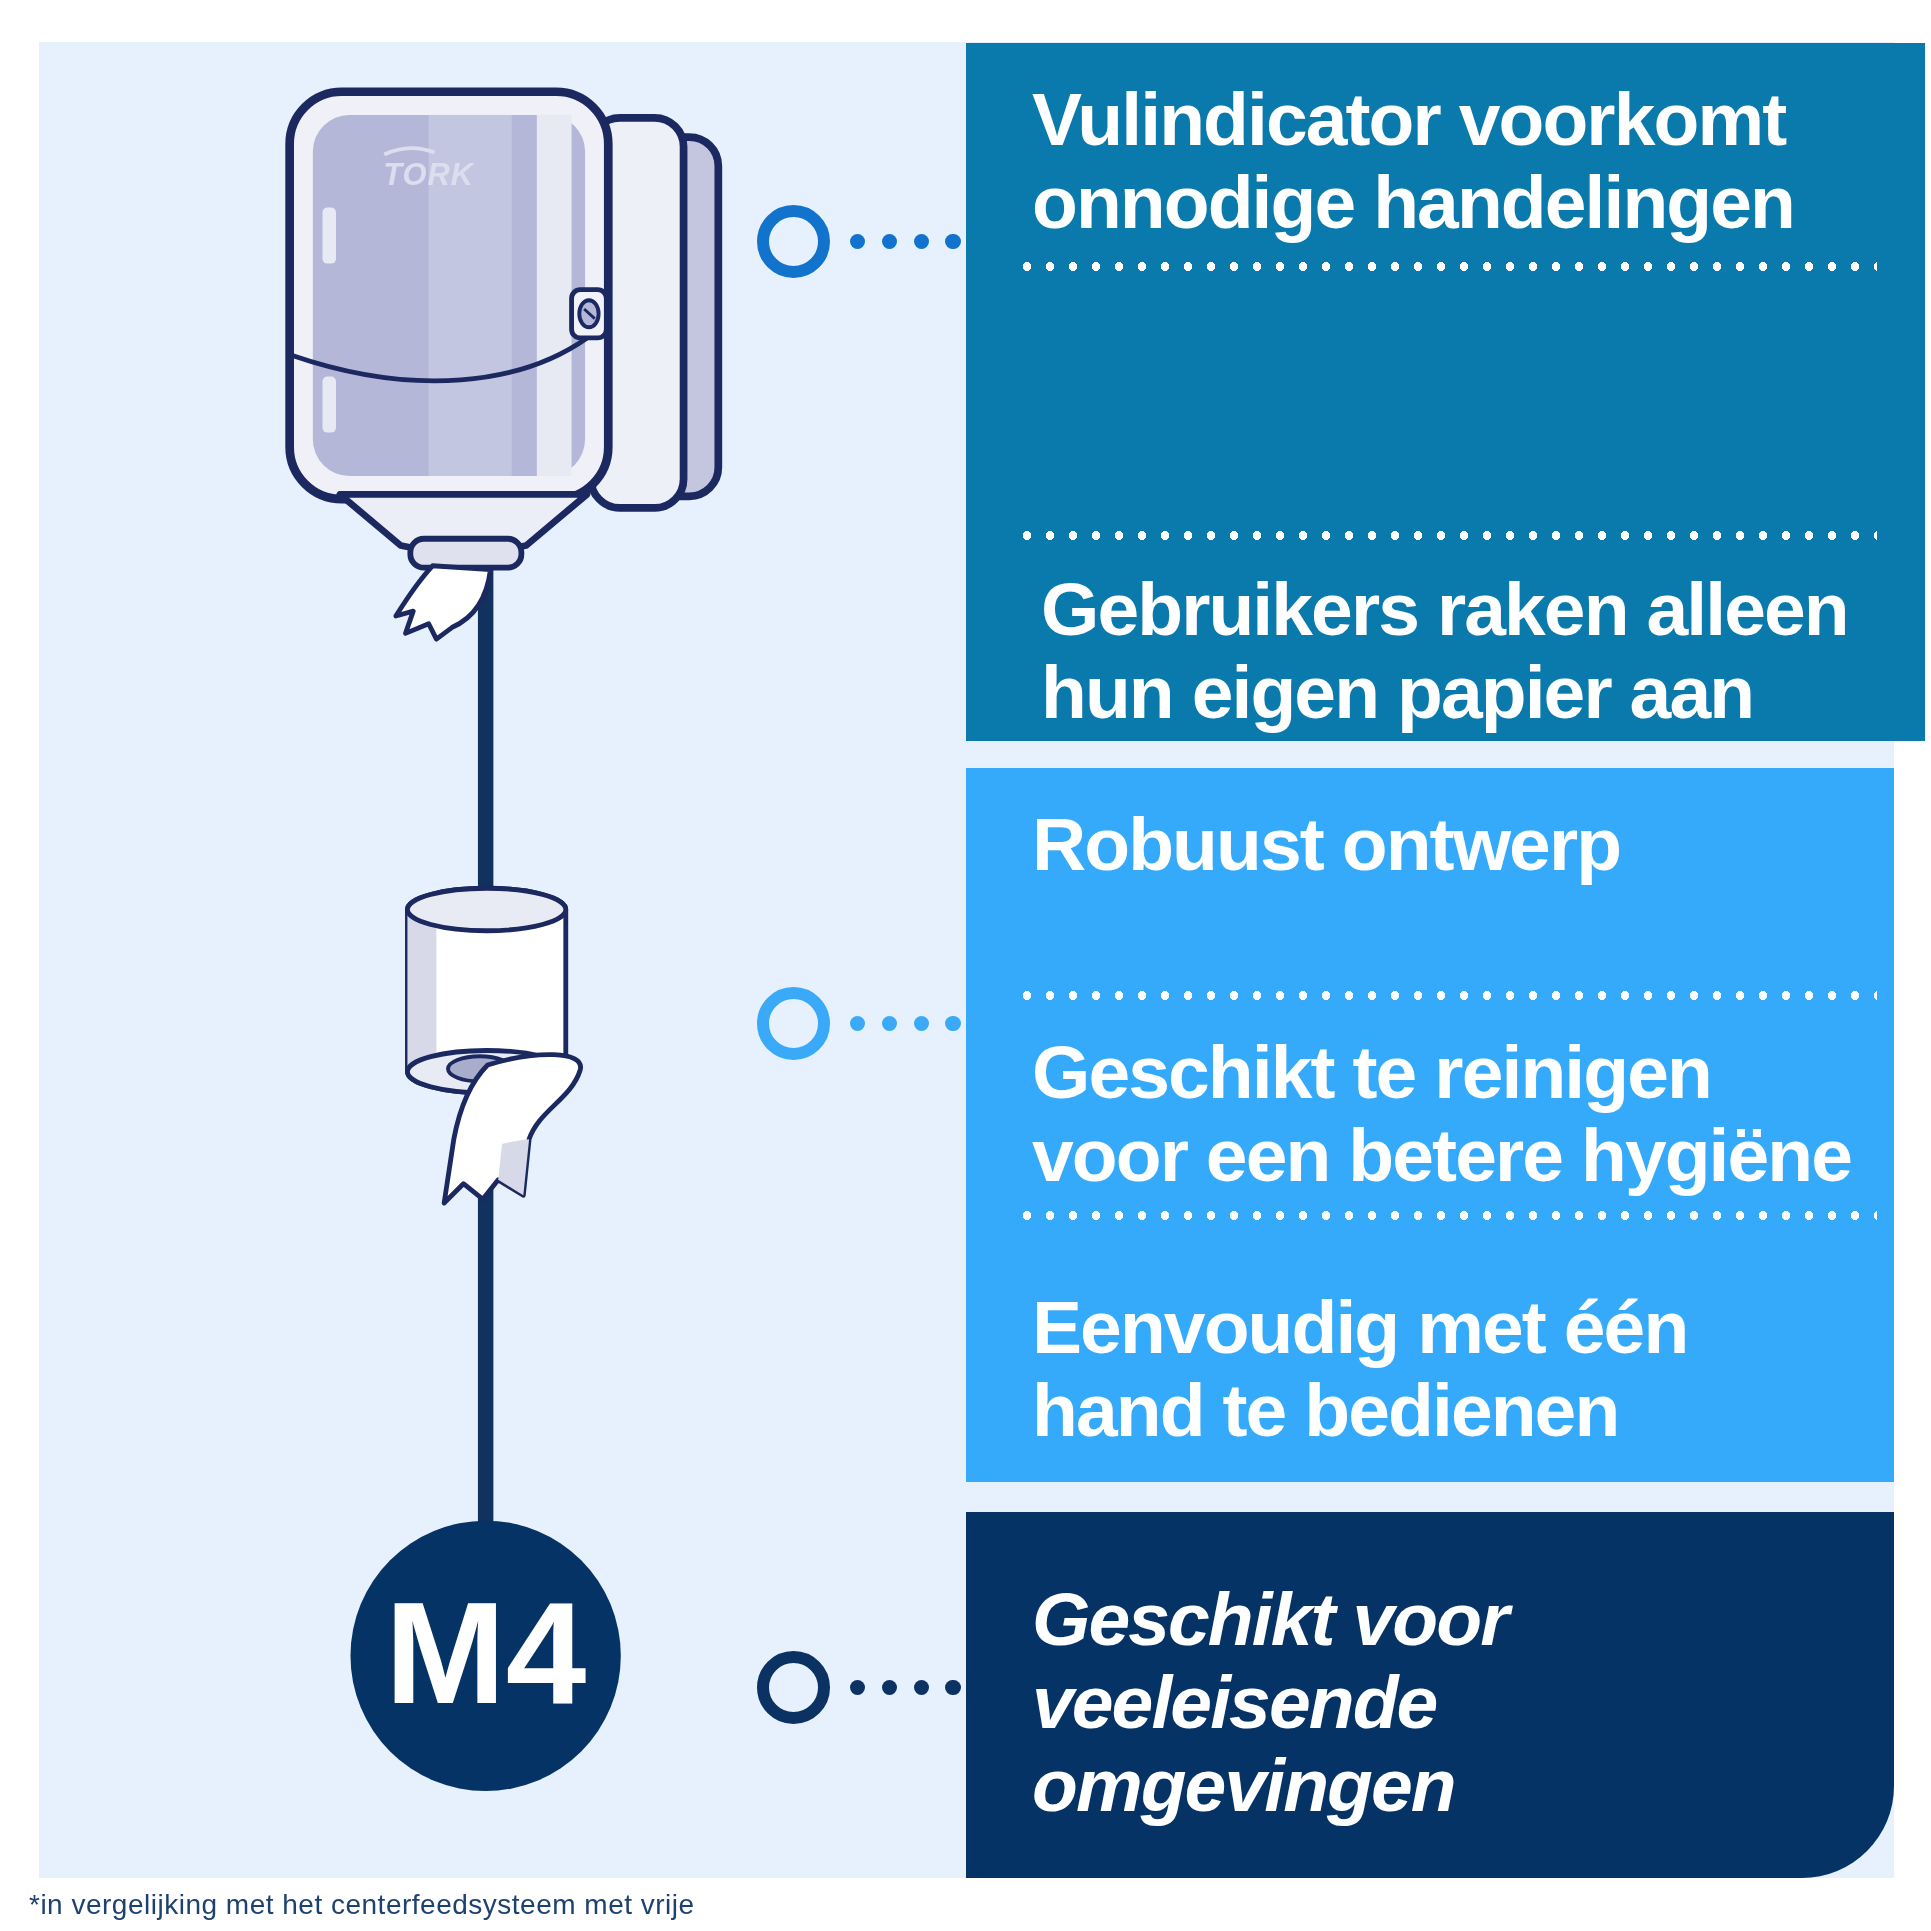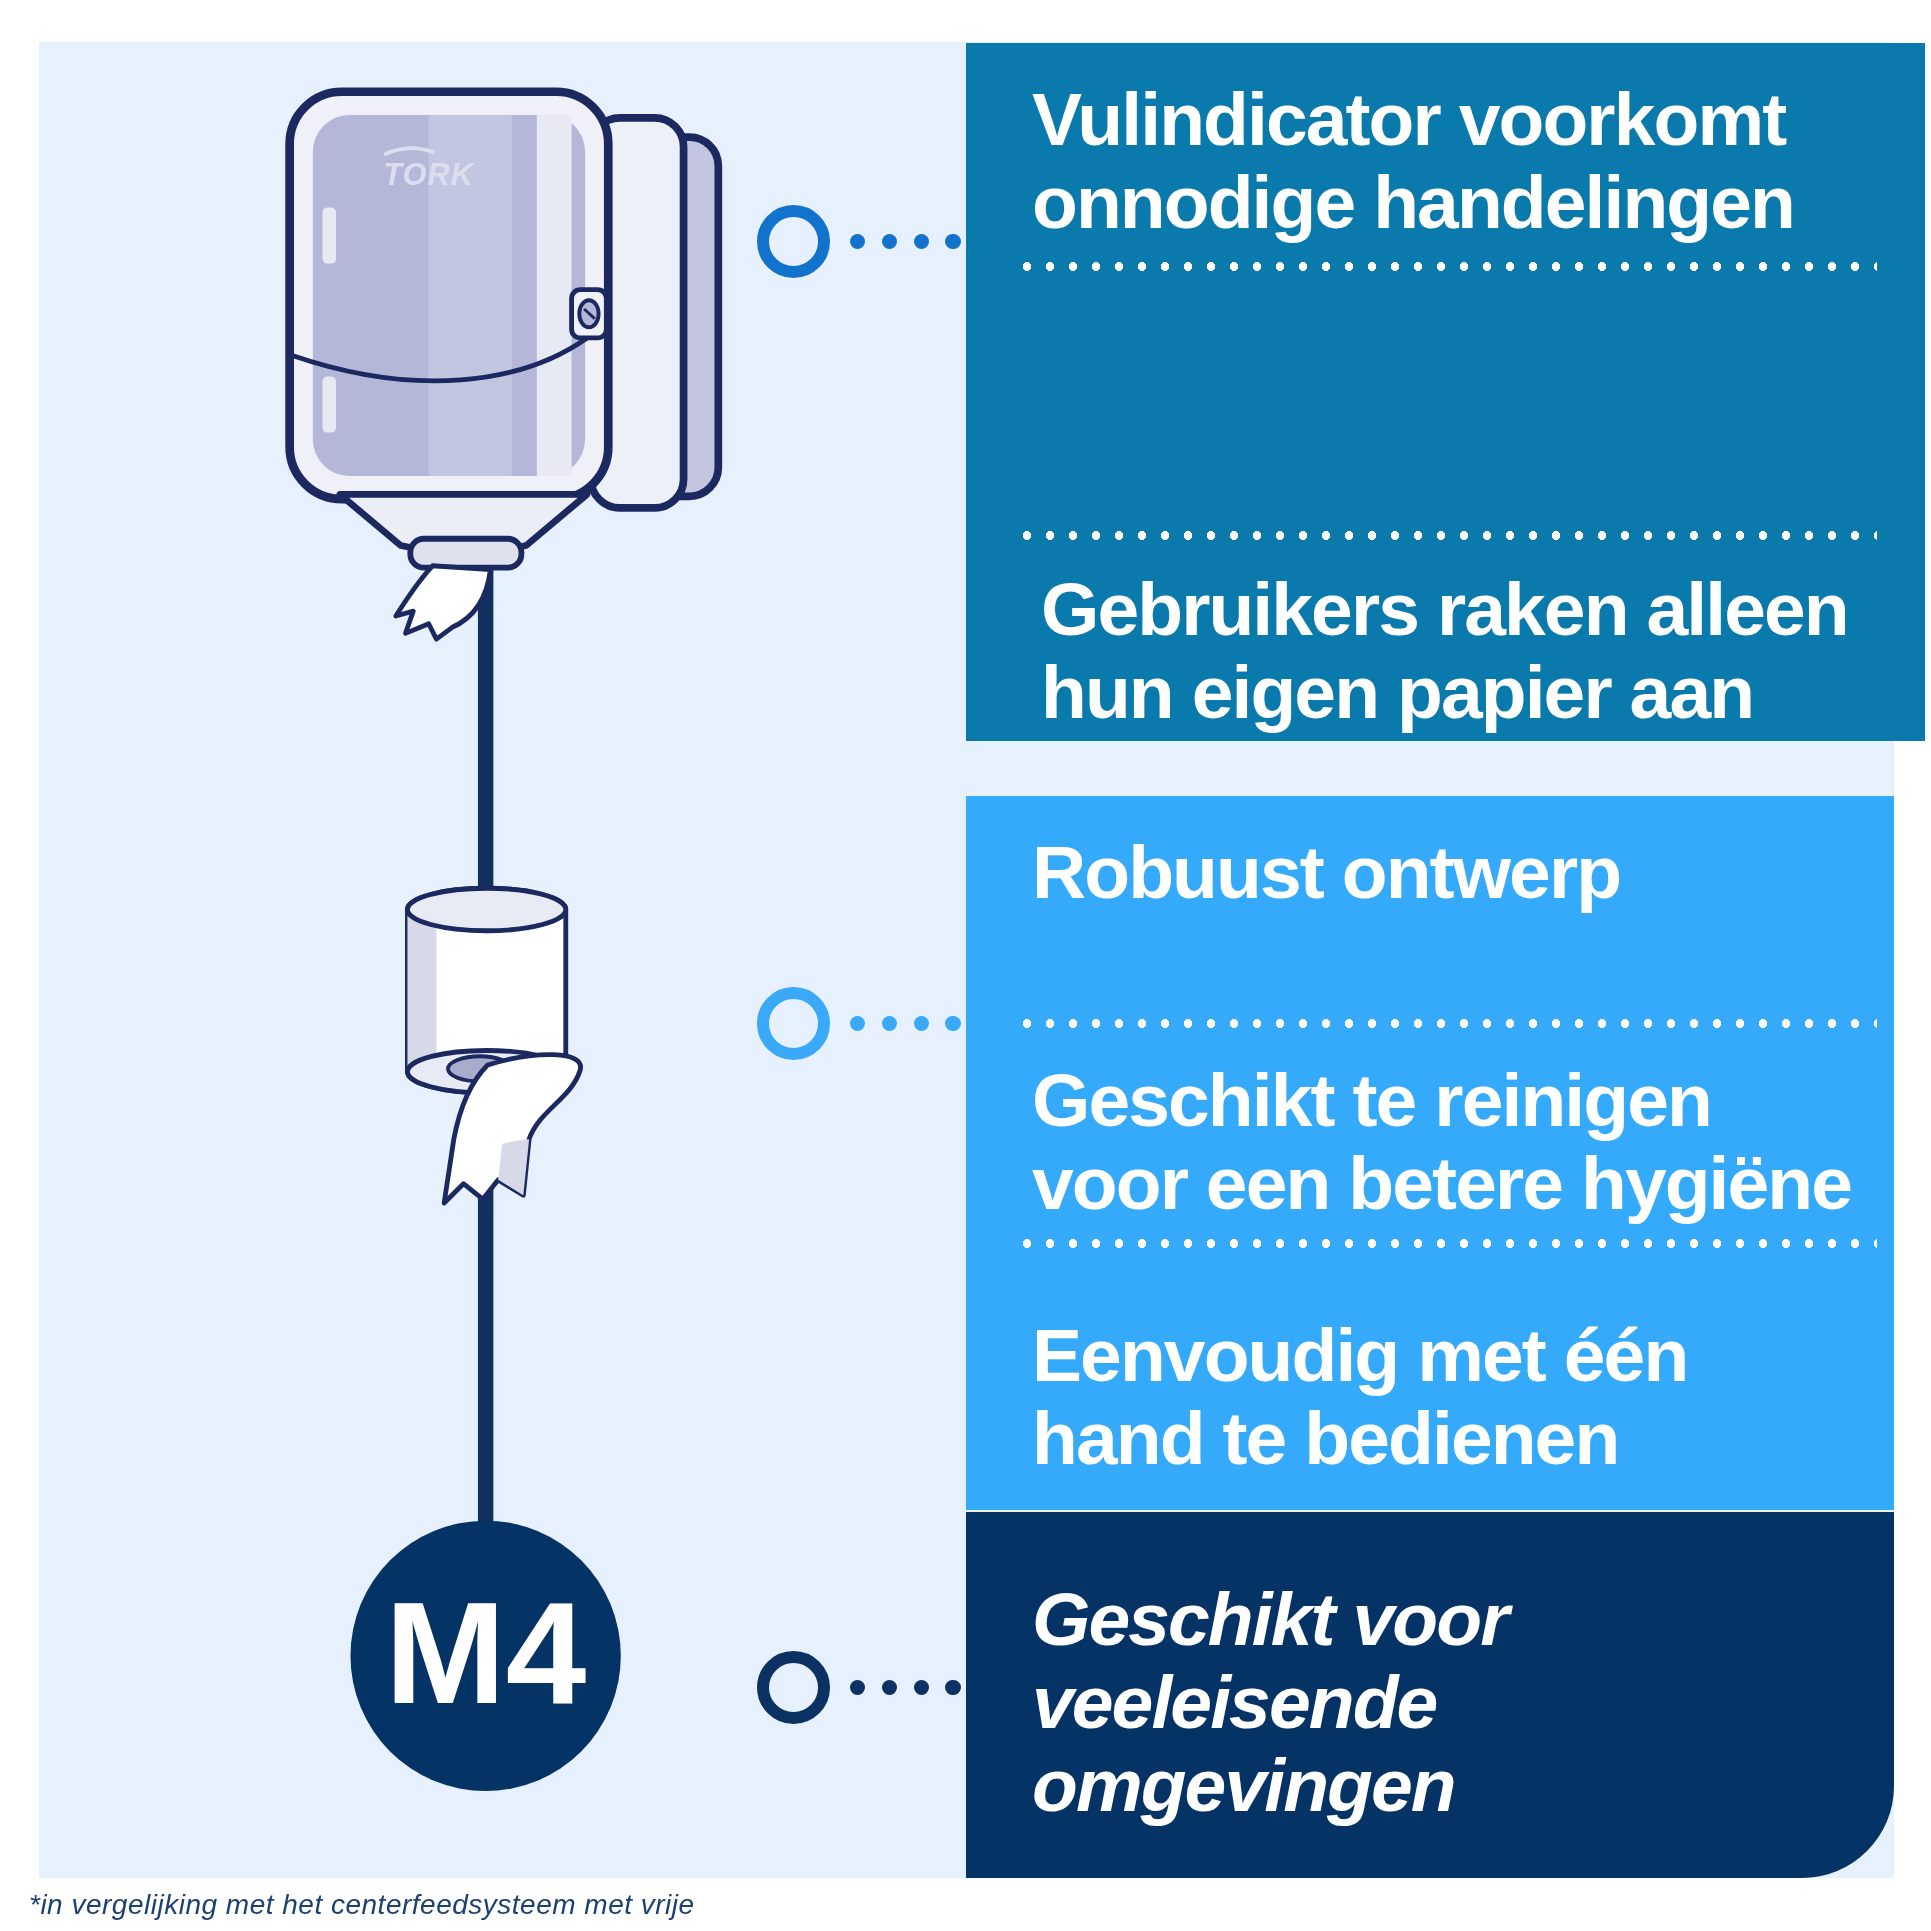--- a/index.html
+++ b/index.html
@@ -3,21 +3,21 @@
 <meta charset="utf-8">
 <style>
   html,body{margin:0;padding:0;background:#fff;}
   .stage{position:relative;width:1931px;height:1931px;background:var(--page_bg,#fff);overflow:hidden;
          font-family:"Liberation Sans","DejaVu Sans",sans-serif;}
   .content-bg{position:absolute;left:39px;top:42px;width:1855px;height:1836px;background:var(--content_bg,#e7f1fd);}
   .illu{position:absolute;left:0;top:0;pointer-events:none;}
 
   .panel{position:absolute;left:966px;width:928px;}
   .panel-1{top:43px;height:698px;background:var(--panel_teal,#0a79ac);padding-left:31px;}
-  .panel-2{top:768px;height:714px;background:var(--panel_sky,#35aafa);margin-top:28px;}
+  .panel-2{top:768px;height:714px;background:var(--panel_sky,#35aafa);}
   .panel-3{top:1512px;height:366px;background:var(--panel_navy,#063366);border-bottom-right-radius:92px;}
 
   .benefit{position:absolute;color:#fff;font-weight:bold;font-size:75px;line-height:83px;
            letter-spacing:-1.9px;white-space:pre-line;left:66px;width:850px;}
   .dotsep{position:absolute;left:56px;width:855px;height:10.6px;background-repeat:repeat-x;
           background-image:radial-gradient(circle 4.3px at 4.8px 50%, #fff 99%, transparent 100%);
           background-size:23px 10.6px;}
 
   .connector{position:absolute;display:flex;align-items:center;}
   .connector .ring{width:73px;height:73px;border-radius:50%;box-sizing:border-box;border-style:solid;border-width:12.6px;background:transparent;}
@@ -27,21 +27,21 @@
   .conn-1 .ring{border-color:var(--connector_blue,#1273cd);}
   .conn-1 .dot{background:var(--connector_blue,#1273cd);}
   .conn-2{left:757px;top:987px;}
   .conn-2 .ring{border-color:var(--connector_sky,#3aa9f8);}
   .conn-2 .dot{background:var(--connector_sky,#3aa9f8);}
   .conn-3{left:757px;top:1651px;}
   .conn-3 .ring{border-color:var(--connector_navy,#0c3263);}
   .conn-3 .dot{background:var(--connector_navy,#0c3263);}
 
   .footnote{position:absolute;left:29px;top:1885px;font-size:28px;line-height:39px;
-            letter-spacing:0.5px;color:var(--footnote_navy,#1d4170);font-style:italic;}
+            letter-spacing:0.5px;color:var(--footnote_navy,#1d4170);}
 </style>
 </head>
 <body>
 
 <div class="stage">
   <div class="content-bg"></div>
 
   <svg class="illu" width="1931" height="1931" viewBox="0 0 2000 2000">
 
     <rect x="495" y="550" width="16" height="1170" fill="#11325f"></rect>

